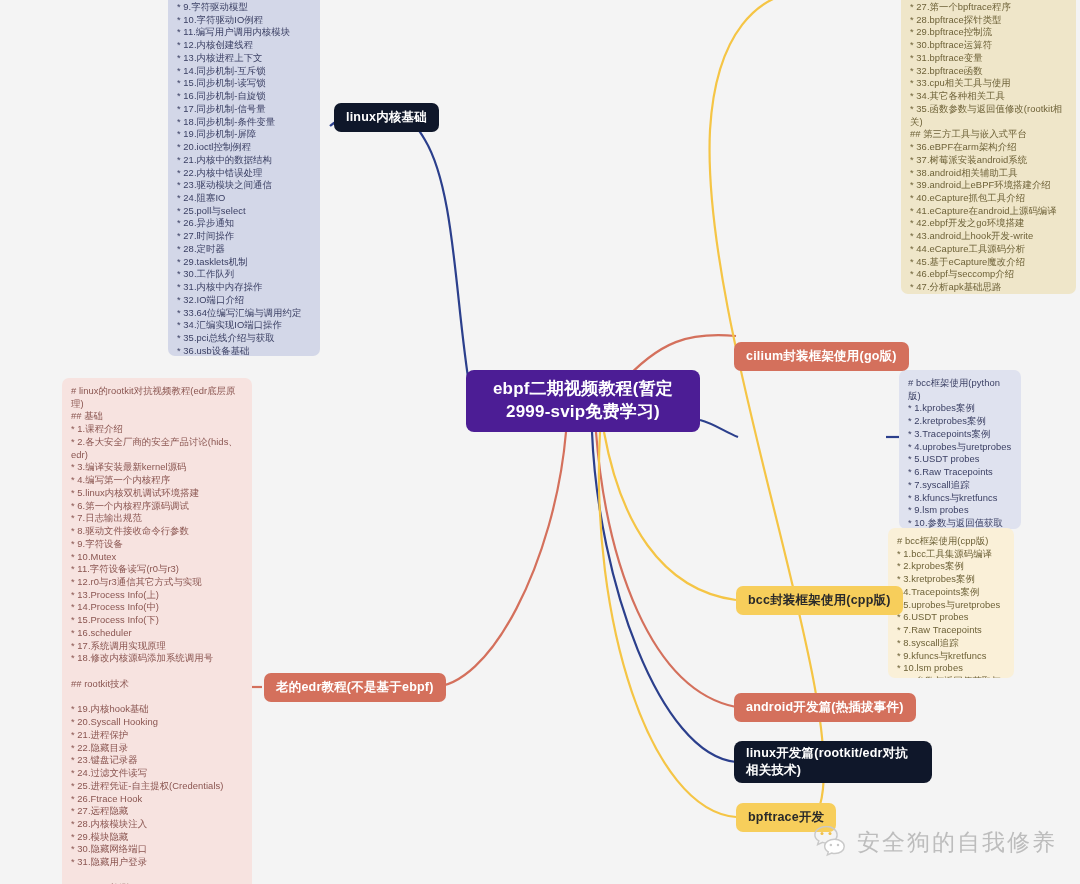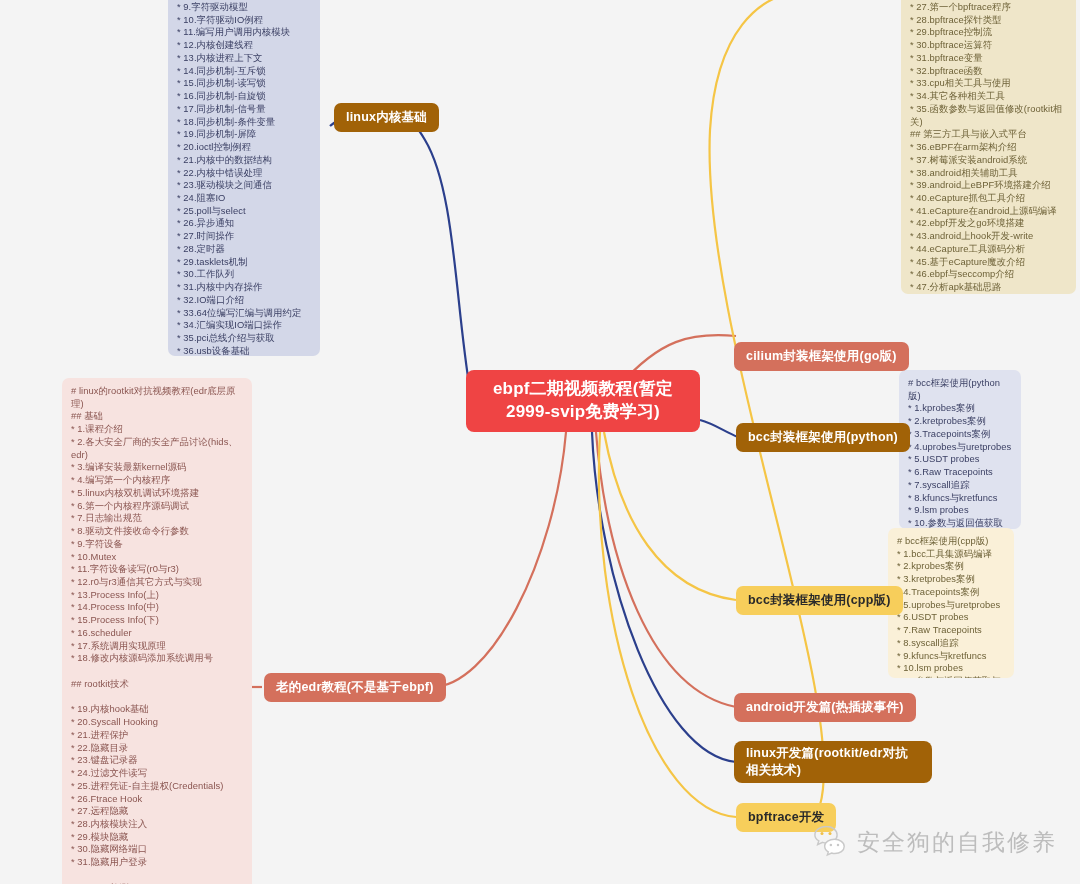--- a/index.html
+++ b/index.html
@@ -24,31 +24,31 @@
     position: absolute;
     z-index: 3;
     border-radius: 7px;
     box-sizing: border-box;
     display: flex;
     align-items: center;
     line-height: 1.35;
     letter-spacing: 0.2px;
   }
   .node.center {
-    background: #ef4444;
+    background: #4c1d95;
     color: #ffffff;
     font-size: 17px;
     font-weight: 600;
     padding: 12px 9px;
     text-align: center;
     justify-content: center;
     border-radius: 8px;
   }
   .node.navy {
-    background: #a16207;
+    background: #0f172a;
     color: #ffffff;
     font-size: 12.5px;
     font-weight: 700;
     padding: 7px 12px;
   }
   .node.red {
     background: #d4705c;
     color: #ffffff;
     font-size: 12.5px;
     font-weight: 700;
@@ -277,21 +277,20 @@
 * 11.参数与返回值获取与修改
 * 12.日志输出与事务提交</div>
 
   <div class="node center" style="left:466px; top:370px; width:234px; height:62px; white-space:pre-line;">ebpf二期视频教程(暂定
 2999-svip免费学习)</div>
 
   <div class="node navy" style="left:334px; top:103px; height:29px;">linux内核基础</div>
 
   <div class="node red" style="left:734px; top:322px; height:29px;margin-top:20px;">cilium封装框架使用(go版)</div>
 
-  <div class="node navy" style="left:736px; top:423px; height:29px;">bcc封装框架使用(python)</div>
 
   <div class="node yellow" style="left:736px; top:586px; height:29px;">bcc封装框架使用(cpp版)</div>
 
   <div class="node red" style="left:734px; top:693px; height:29px;">android开发篇(热插拔事件)</div>
 
   <div class="node navy" style="left:734px; top:741px; width:198px; height:42px;border-radius:8px;">linux开发篇(rootkit/edr对抗相关技术)</div>
 
   <div class="node yellow" style="left:736px; top:803px; height:29px;">bpftrace开发</div>
 
   <div class="node red" style="left:264px; top:673px; height:29px;">老的edr教程(不是基于ebpf)</div>

